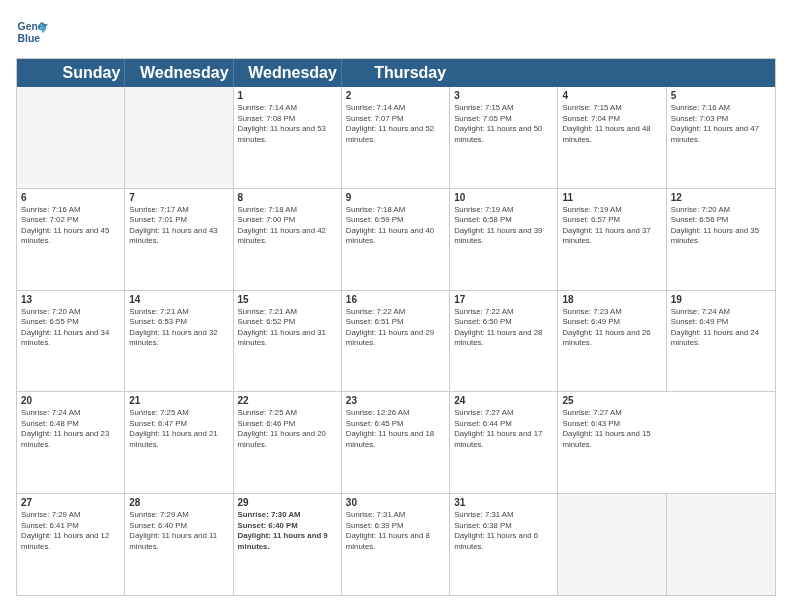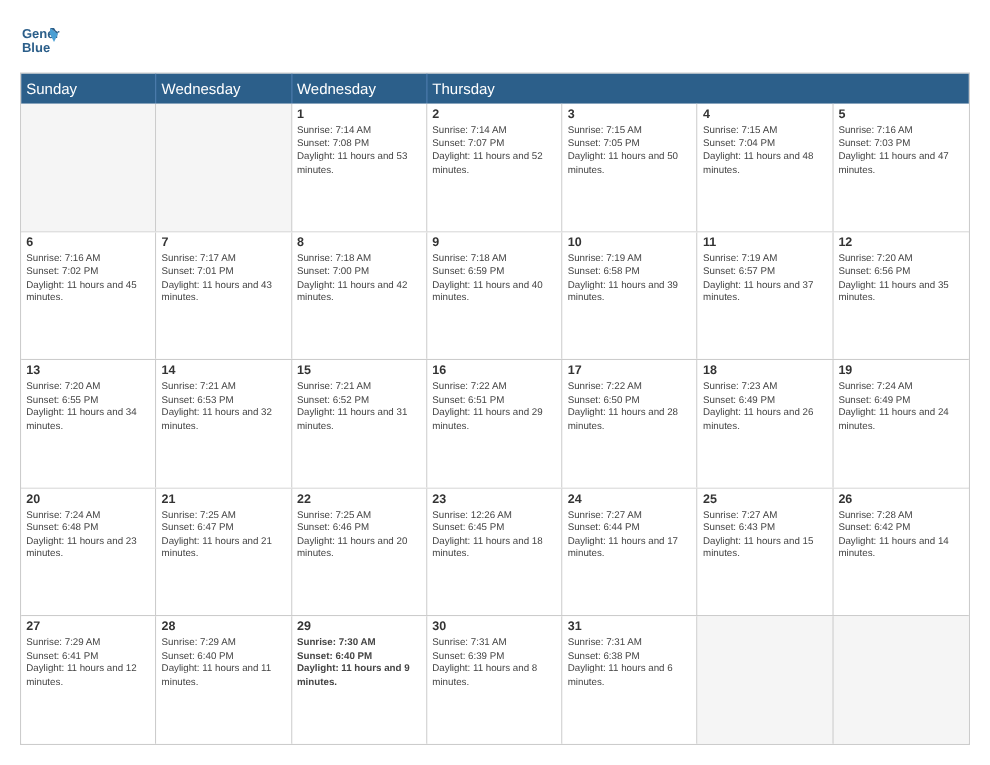--- a/index.html
+++ b/index.html
@@ -50,24 +50,24 @@
       flex-direction: column;
       border: 1px solid #ccc;
     }
     .cal-header {
       display: grid;
       grid-template-columns: repeat(7, 1fr);
       background: #2c5f8a;
     }
     .cal-header-cell {
       color: #fff;
-      font-size: 12px;
-      font-weight: normal;
+      font-size: 16px;
+      font-weight: bold;
       padding: 5px 4px;
-      text-align: left;
+      text-align: right;
       border-right: 1px solid #4a7aaa;
     }
     .cal-header-cell:last-child { border-right: none; }
     .cal-body {
       display: flex;
       flex-direction: column;
       flex: 1;
     }
     .cal-row {
       display: grid;
@@ -281,26 +281,20 @@
             <div class="cell-text" style="white-space: pre-line;">Sunrise: 7:27 AM
 Sunset: 6:44 PM
 Daylight: 11 hours and 17 minutes.</div>
           </div>
           <div class="cal-cell">
             <div class="day-num">25</div>
             <div class="cell-text" style="white-space: pre-line;">Sunrise: 7:27 AM
 Sunset: 6:43 PM
 Daylight: 11 hours and 15 minutes.</div>
           </div>
-          <div class="cal-cell">
-            <div class="day-num">26</div>
-            <div class="cell-text" style="white-space: pre-line;">Sunrise: 7:28 AM
-Sunset: 6:42 PM
-Daylight: 11 hours and 14 minutes.</div>
-          </div>
         </div>
         <div class="cal-row">
           <div class="cal-cell">
             <div class="day-num">27</div>
             <div class="cell-text" style="white-space: pre-line;">Sunrise: 7:29 AM
 Sunset: 6:41 PM
 Daylight: 11 hours and 12 minutes.</div>
           </div>
           <div class="cal-cell">
             <div class="day-num">28</div>

